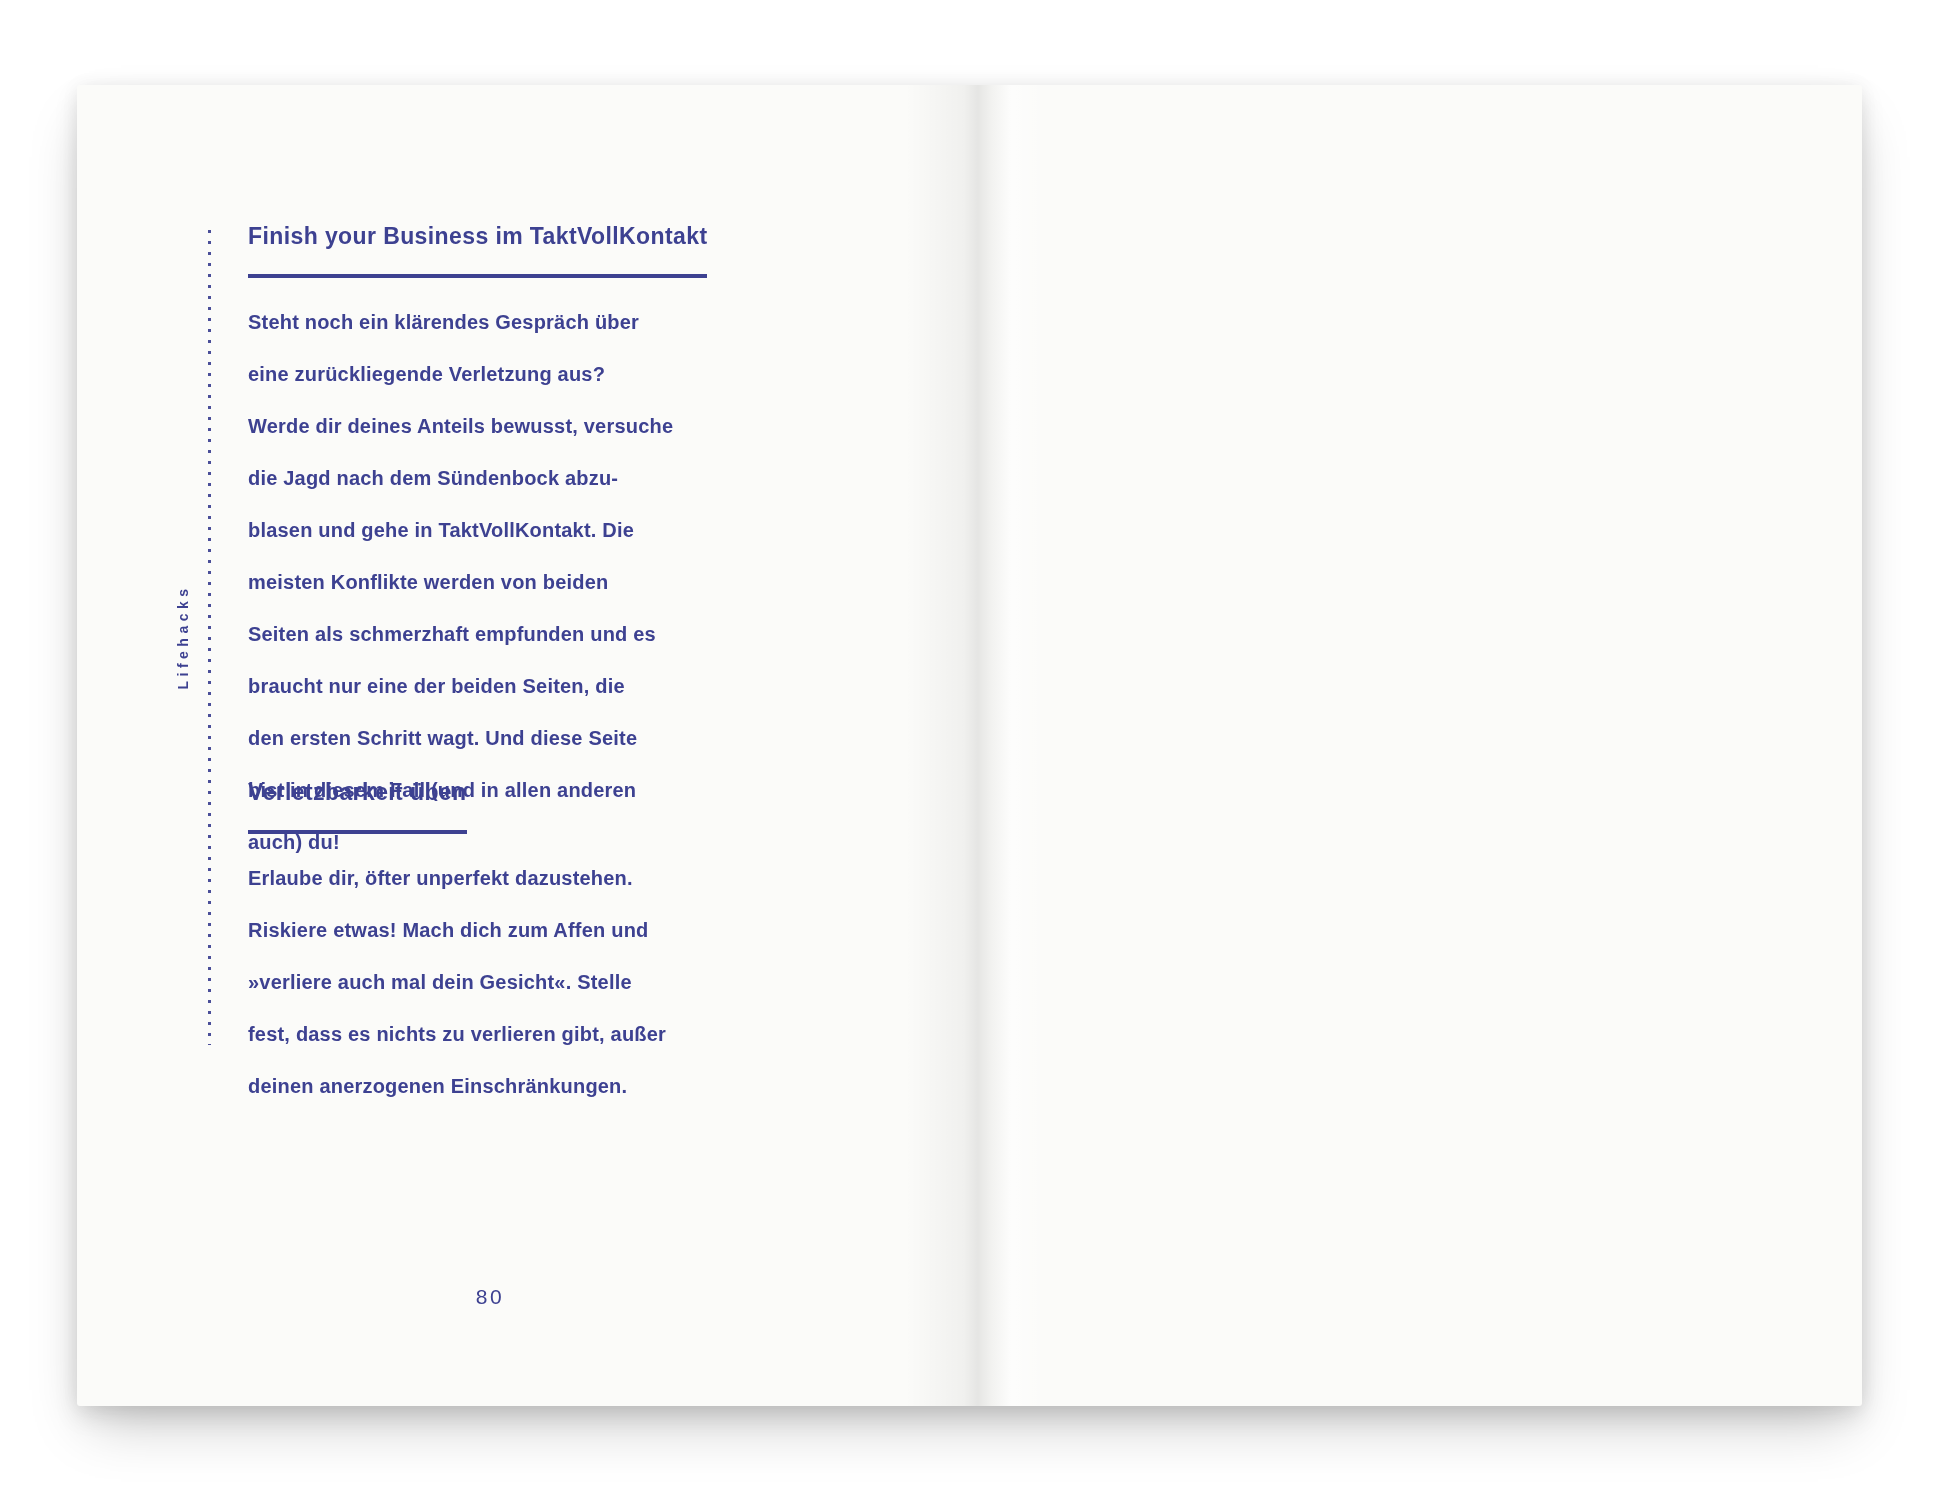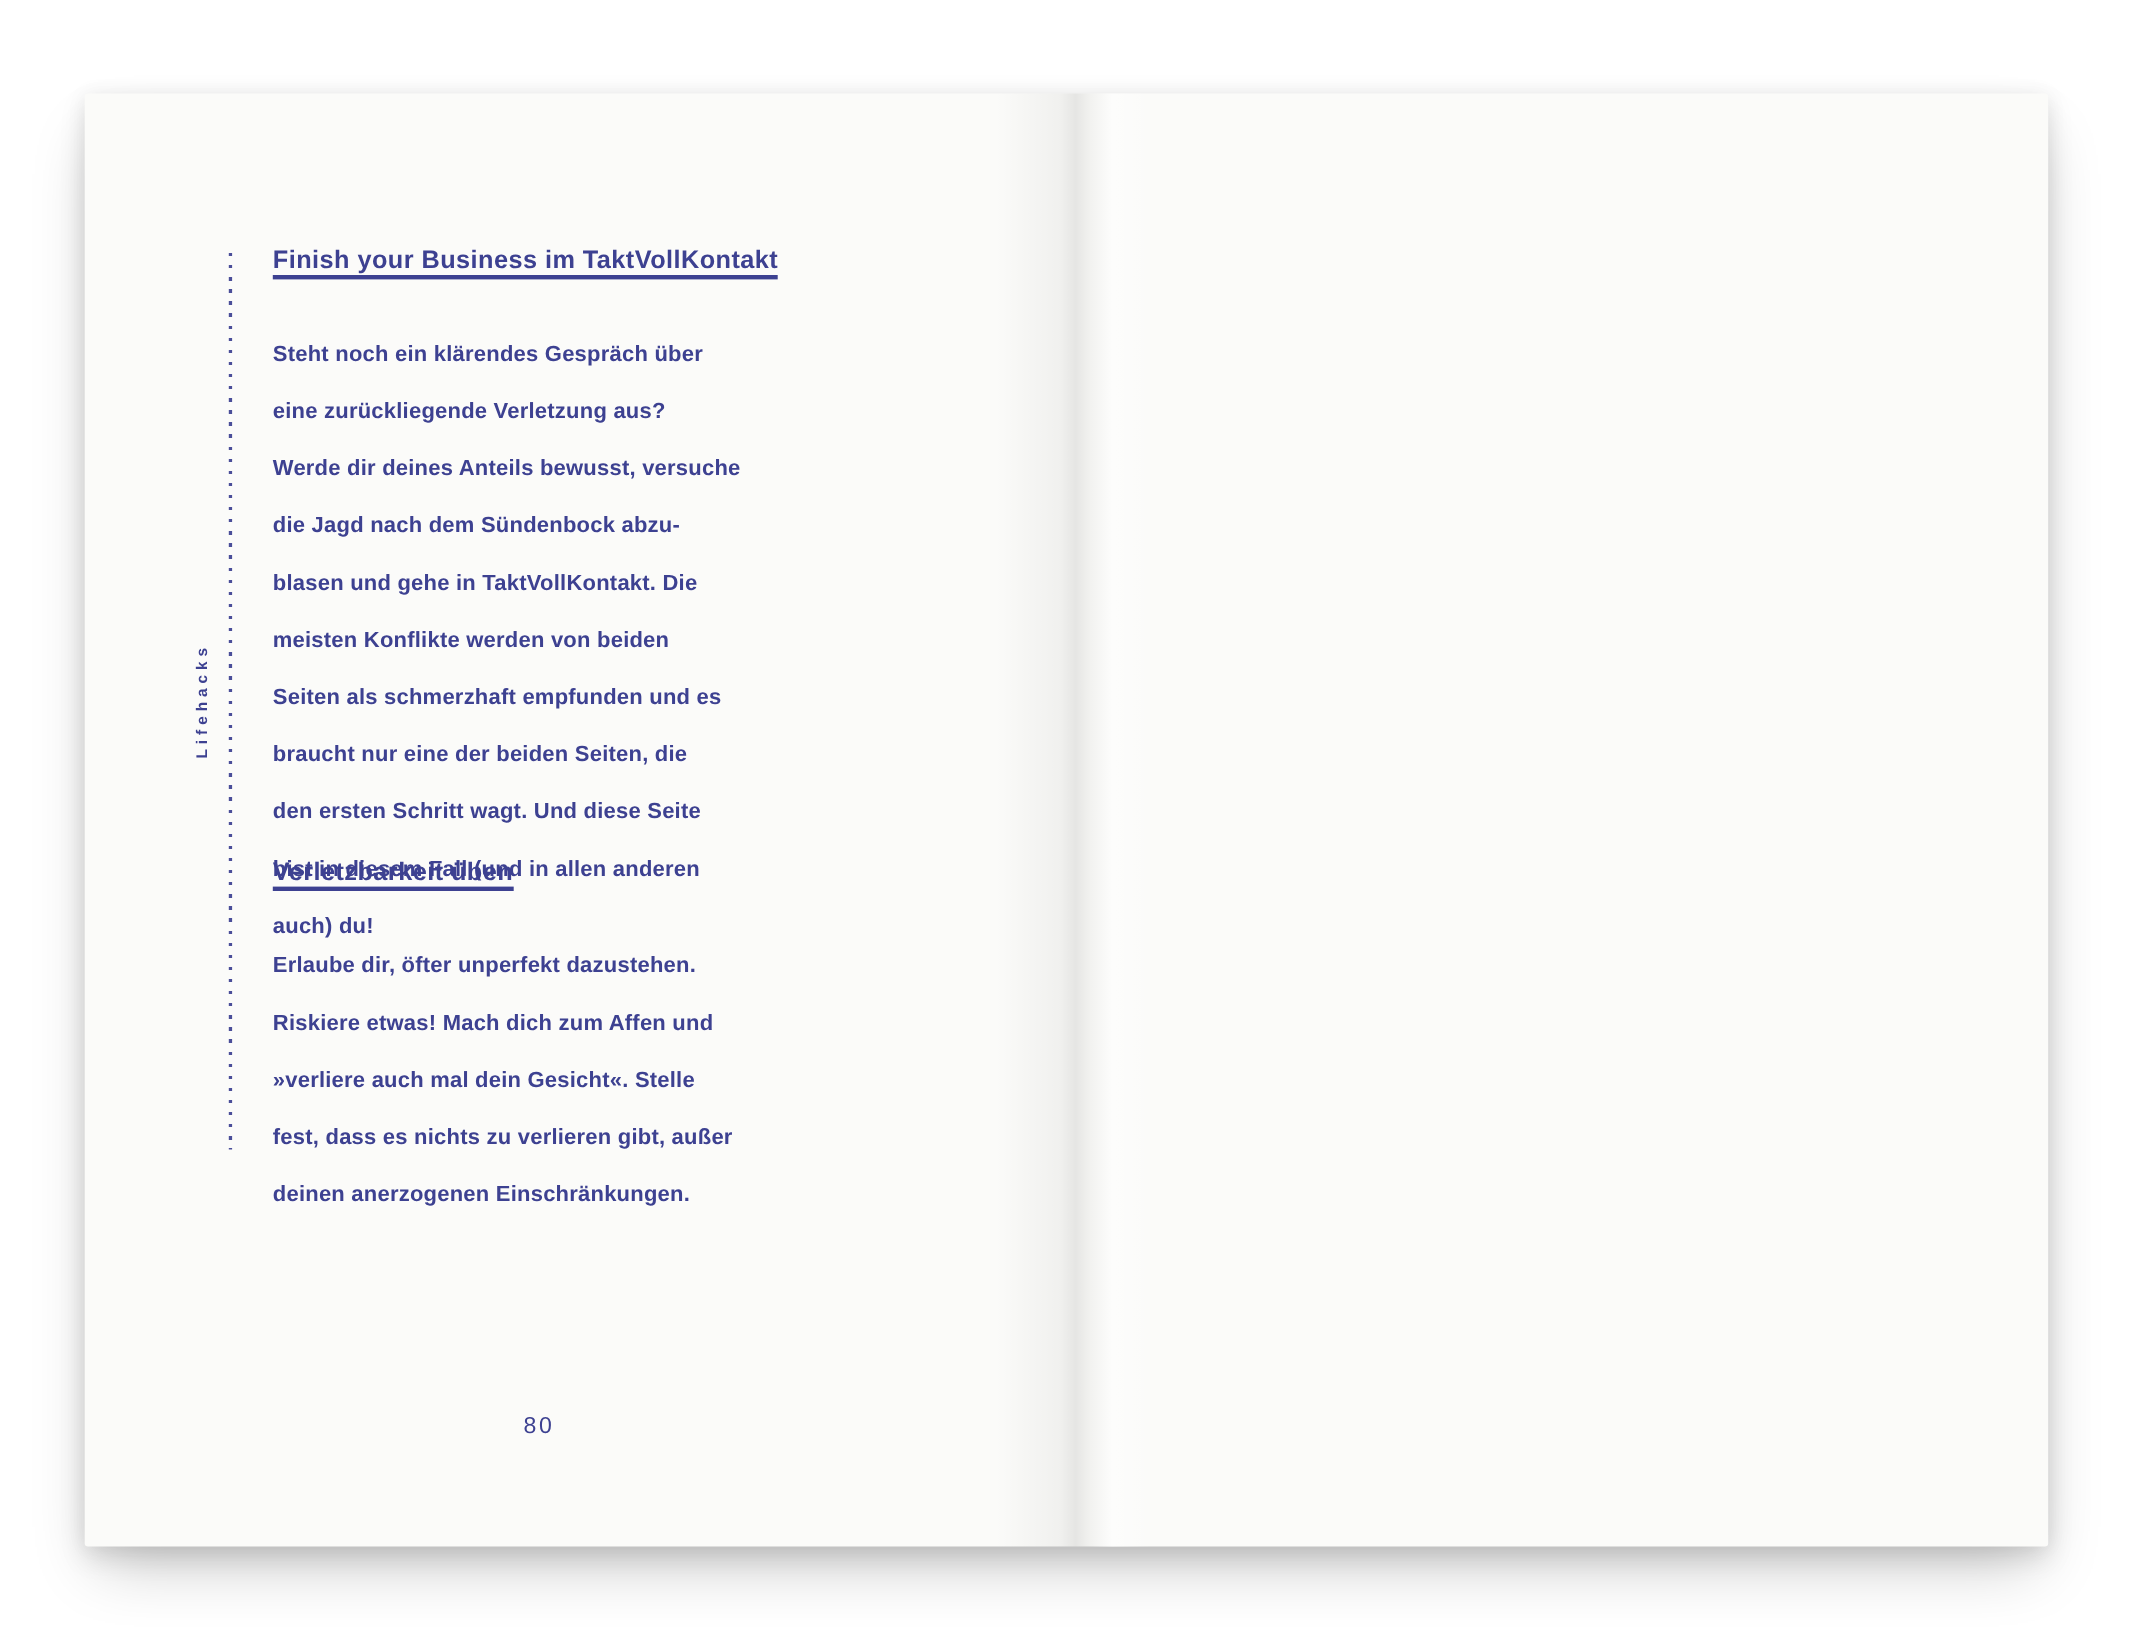--- a/index.html
+++ b/index.html
@@ -55,21 +55,21 @@
   }
   .dotted-left  { left: 131px;  top: 145px; height: 815px; }
 
   .section-heading {
     position: absolute;
     display: inline-block;
     font-size: 23px;
     font-weight: 700;
     line-height: 28px;
     letter-spacing: 0.4px;
-    padding-bottom: 0;
+    padding-bottom: 24px;
     border-bottom: 4px solid #3d4191;
     white-space: nowrap;
   }
   .body-paragraph {
     position: absolute;
     width: 650px;
     font-size: 20px;
     font-weight: 700;
     line-height: 52px;
     letter-spacing: 0.2px;

